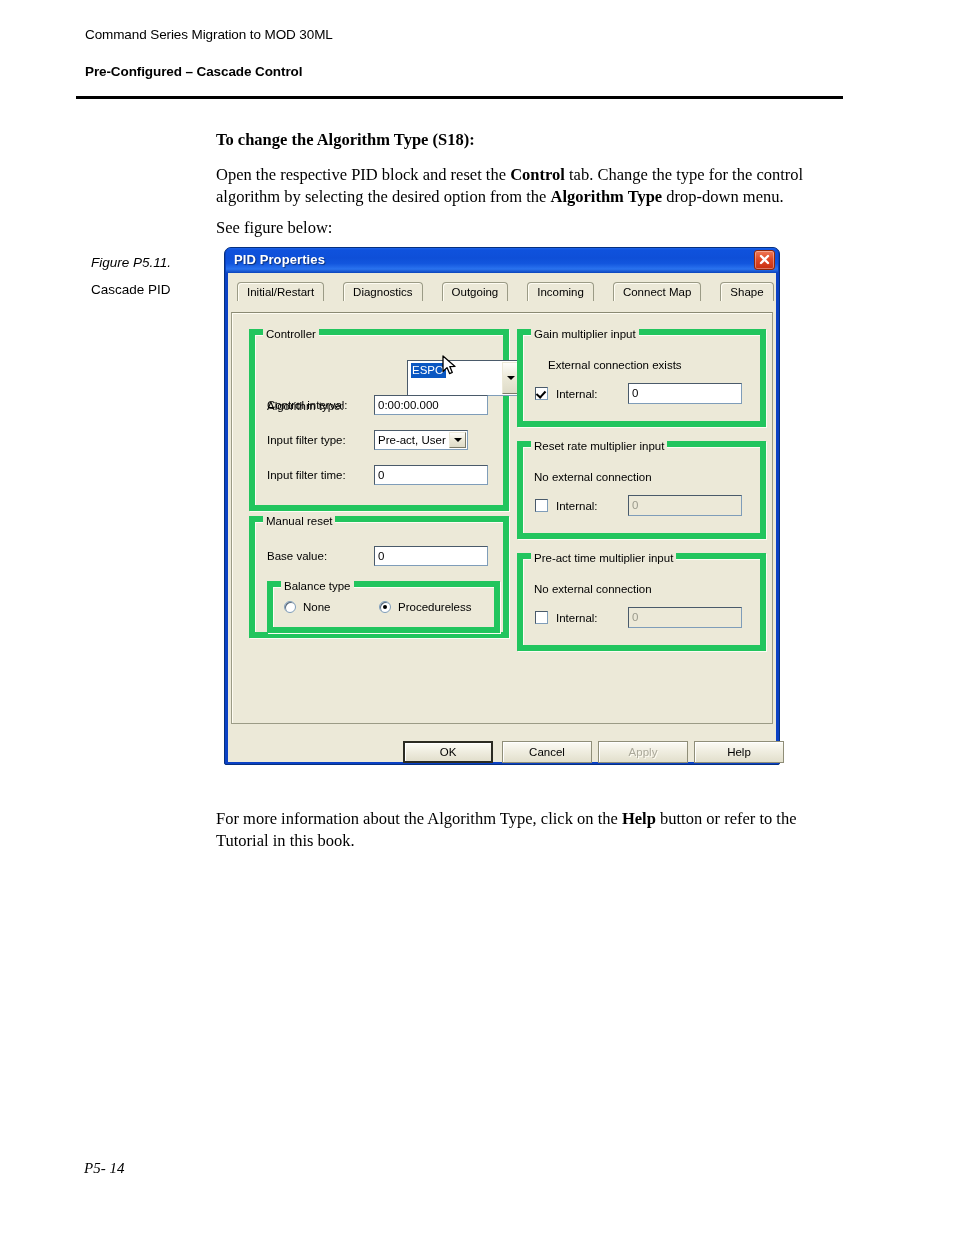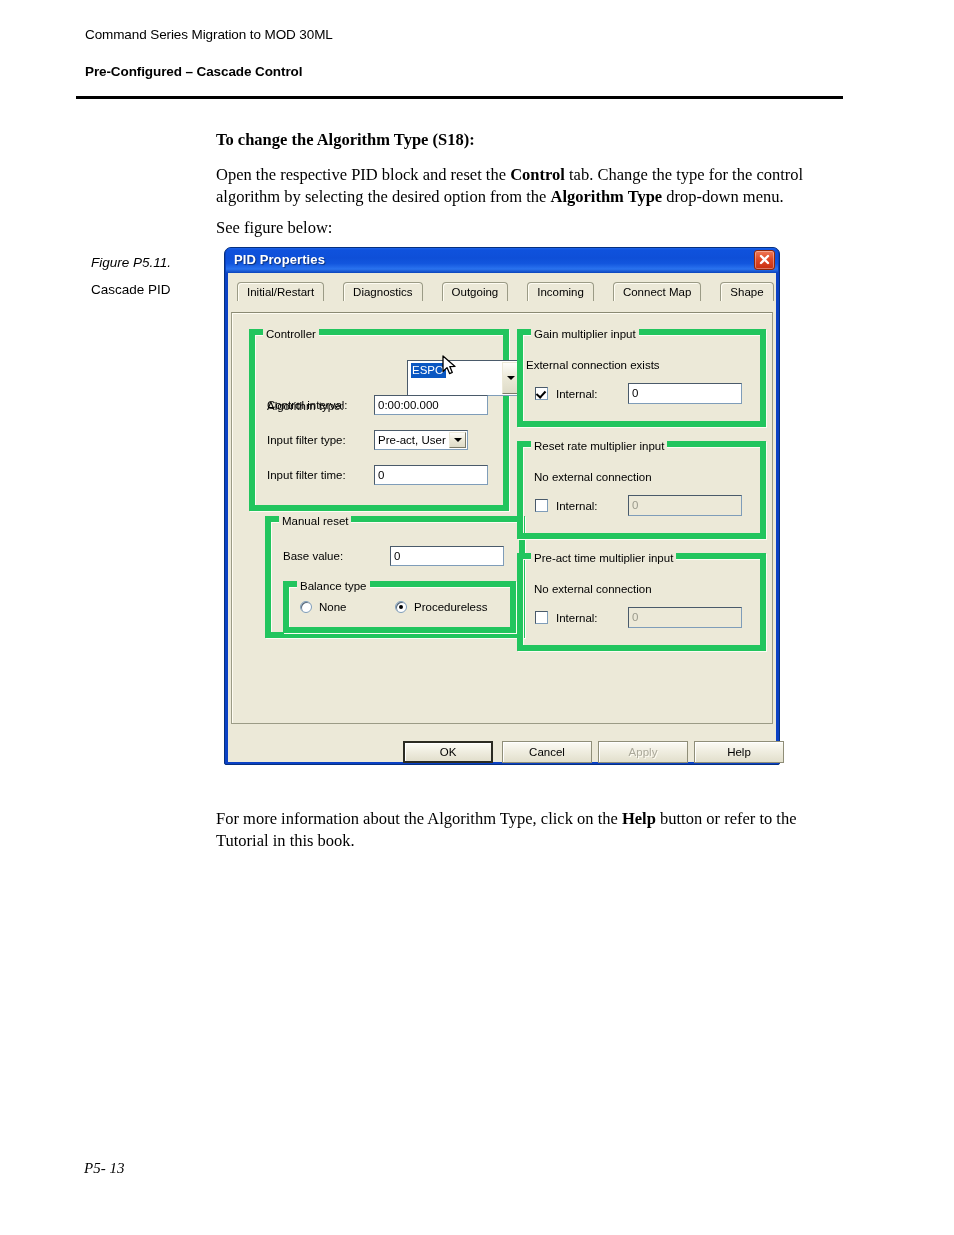--- a/index.html
+++ b/index.html
@@ -334,21 +334,21 @@
 <div class="pg-header-line1">Command Series Migration to MOD 30ML</div>
 <div class="pg-header-line2">Pre-Configured – Cascade Control</div>
 <div class="pg-rule"></div>
 
 <div class="body-h">To change the Algorithm Type (S18):</div>
 <div class="body-p1"><span>Open the respective PID block and reset the </span><span style="font-weight: bold;">Control</span><span> tab. Change the type for the control algorithm by selecting the desired option from the </span><span style="font-weight: bold;">Algorithm Type</span><span> drop-down menu.</span></div>
 <div class="body-p2">See figure below:</div>
 <div class="fig-cap-1">Figure P5.11.</div>
 <div class="fig-cap-2">Cascade PID</div>
 <div class="body-p3"><span>For more information about the Algorithm Type, click on the </span><span style="font-weight: bold;">Help</span><span> button or refer to the Tutorial in this book.</span></div>
-<div class="pg-footer">P5- 13</div>
+<div class="pg-footer">P5- 14</div>
 
 <div class="dialog">
 
   <div class="titlebar">
     <div class="titlebar-text">PID Properties</div>
     <div class="closebtn">
       <svg width="13" height="13" viewBox="0 0 13 13" aria-hidden="true">
         <path d="M3 3 L10 10 M10 3 L3 10" stroke="#ffffff" stroke-width="2.4" stroke-linecap="round" fill="none"></path>
       </svg>
     </div>
@@ -384,38 +384,38 @@
         <div class="fld-label" style="left:12px; top:99px;">Input filter type:</div>
         <div class="combo" style="left:119px; top:95px; width:94px; height:20px;">
           <span>Pre-act, User</span>
           <span class="combo-arrow"></span>
         </div>
 
         <div class="fld-label" style="left:12px; top:134px;">Input filter time:</div>
         <div class="txtbox" style="left:119px; top:130px; width:114px; height:20px;">0</div>
       </div>
 
-      <div class="gb" style="left:17px; top:203px; width:248px; height:110px;margin-left:16px;">
+      <div class="gb" style="left:17px; top:203px; width:248px; height:110px;">
         <div class="gb-title">Manual reset</div>
 
         <div class="fld-label" style="left:12px; top:28px;">Base value:</div>
         <div class="txtbox" style="left:119px; top:24px; width:114px; height:20px;">0</div>
 
         <div class="gb" style="left:12px; top:59px; width:221px; height:40px;">
           <div class="gb-title">Balance type</div>
           <span class="radio" style="left:11px; top:14px;"></span>
           <div class="fld-label" style="left:30px; top:14px;">None</div>
           <span class="radio checked" style="left:106px; top:14px;"></span>
           <div class="fld-label" style="left:125px; top:14px;">Procedureless</div>
         </div>
       </div>
 
       <div class="gb" style="left:285px; top:16px; width:237px; height:86px;">
         <div class="gb-title">Gain multiplier input</div>
-        <div class="static-txt" style="left:3px; top:24px;">External connection exists</div>
+        <div class="static-txt" style="left:25px; top:24px;">External connection exists</div>
         <span class="cbox checked" style="left:12px; top:52px;"></span>
         <div class="fld-label" style="left:33px; top:53px;">Internal:</div>
         <div class="txtbox" style="left:105px; top:48px; width:114px; height:21px;">0</div>
       </div>
 
       <div class="gb" style="left:285px; top:128px; width:237px; height:86px;">
         <div class="gb-title">Reset rate multiplier input</div>
         <div class="static-txt" style="left:11px; top:24px;">No external connection</div>
         <span class="cbox" style="left:12px; top:52px;"></span>
         <div class="fld-label" style="left:33px; top:53px;">Internal:</div>

